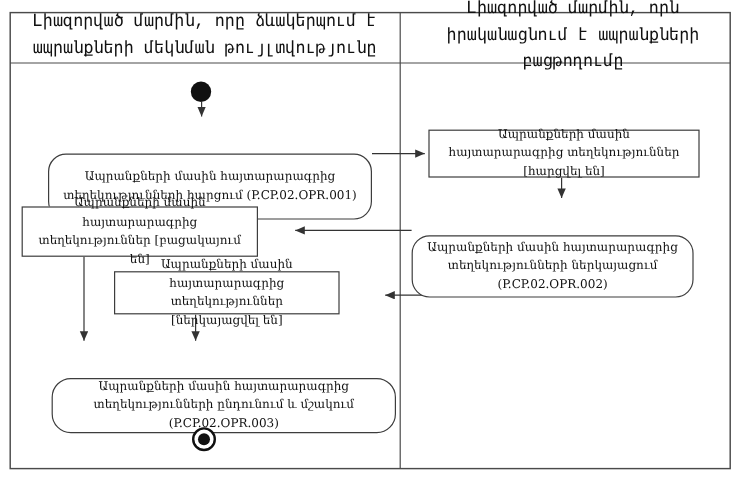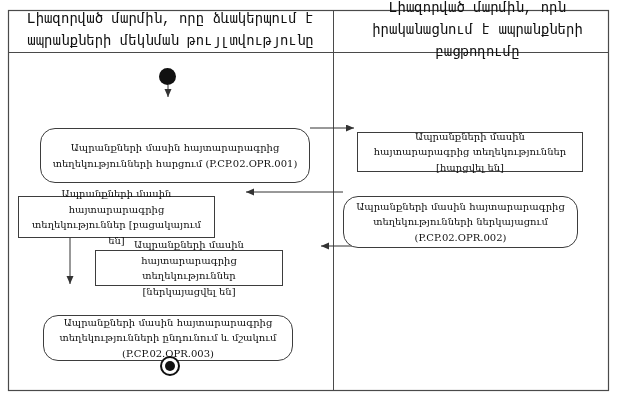--- a/index.html
+++ b/index.html
@@ -16,21 +16,21 @@
     padding:2px 14px; box-sizing:border-box;font-family:Liberation Mono, monospace;
   }
   .node {
     position:absolute; z-index:2;
     border:1px solid #3d3d3d; background:#ffffff;
     display:flex; align-items:center; justify-content:center;
     text-align:center; font-size:10px; line-height:1.55;
     padding:2px 10px; box-sizing:border-box;
   }
   .activity { border-radius:15px;margin-top:28px; }
-  .object { border-radius:0;margin-top:24px; }
+  .object { border-radius:0; }
   .initial-node {
     position:absolute; z-index:2; width:17px; height:17px;
     background:#111111; border-radius:50%;
   }
   .final-node {
     position:absolute; z-index:2; width:20px; height:20px;
     border:2px solid #111111; border-radius:50%; box-sizing:border-box;
     display:flex; align-items:center; justify-content:center;
     background:#ffffff;
   }
@@ -70,19 +70,19 @@
   <div class="node activity" style="left:40px; top:100px; width:270px; height:55px;">Ապրանքների մասին հայտարարագրից տեղեկությունների հարցում (P.CP.02.OPR.001)</div>
 
   <div class="node object" style="left:357px; top:108px; width:226px; height:40px;">Ապրանքների մասին հայտարարագրից տեղեկություններ [հարցվել են]</div>
 
   <div class="node activity" style="left:343px; top:168px; width:235px; height:52px;">Ապրանքների մասին հայտարարագրից տեղեկությունների ներկայացում (P.CP.02.OPR.002)</div>
 
   <div class="node object" style="left:18px; top:172px; width:197px; height:42px;">Ապրանքների մասին հայտարարագրից տեղեկություններ [բացակայում են]</div>
 
   <div class="node object" style="left:95px; top:226px; width:188px; height:36px;">Ապրանքների մասին հայտարարագրից տեղեկություններ [ներկայացվել են]</div>
 
-  <div class="node activity" style="left:43px; top:287px; width:250px; height:46px;">Ապրանքների մասին հայտարարագրից տեղեկությունների ընդունում և մշակում (P.CP.02.OPR.003)</div>
+  <div class="node activity" style="left:43px; top:287px; width:287px; height:46px;border-radius:16px;">Ապրանքների մասին հայտարարագրից տեղեկությունների ընդունում և մշակում (P.CP.02.OPR.003)</div>
 
   <div class="final-node" style="left:160px; top:356px;">
     <div class="final-node-core"></div>
   </div>
 
 </div>
 
 </body></html>

